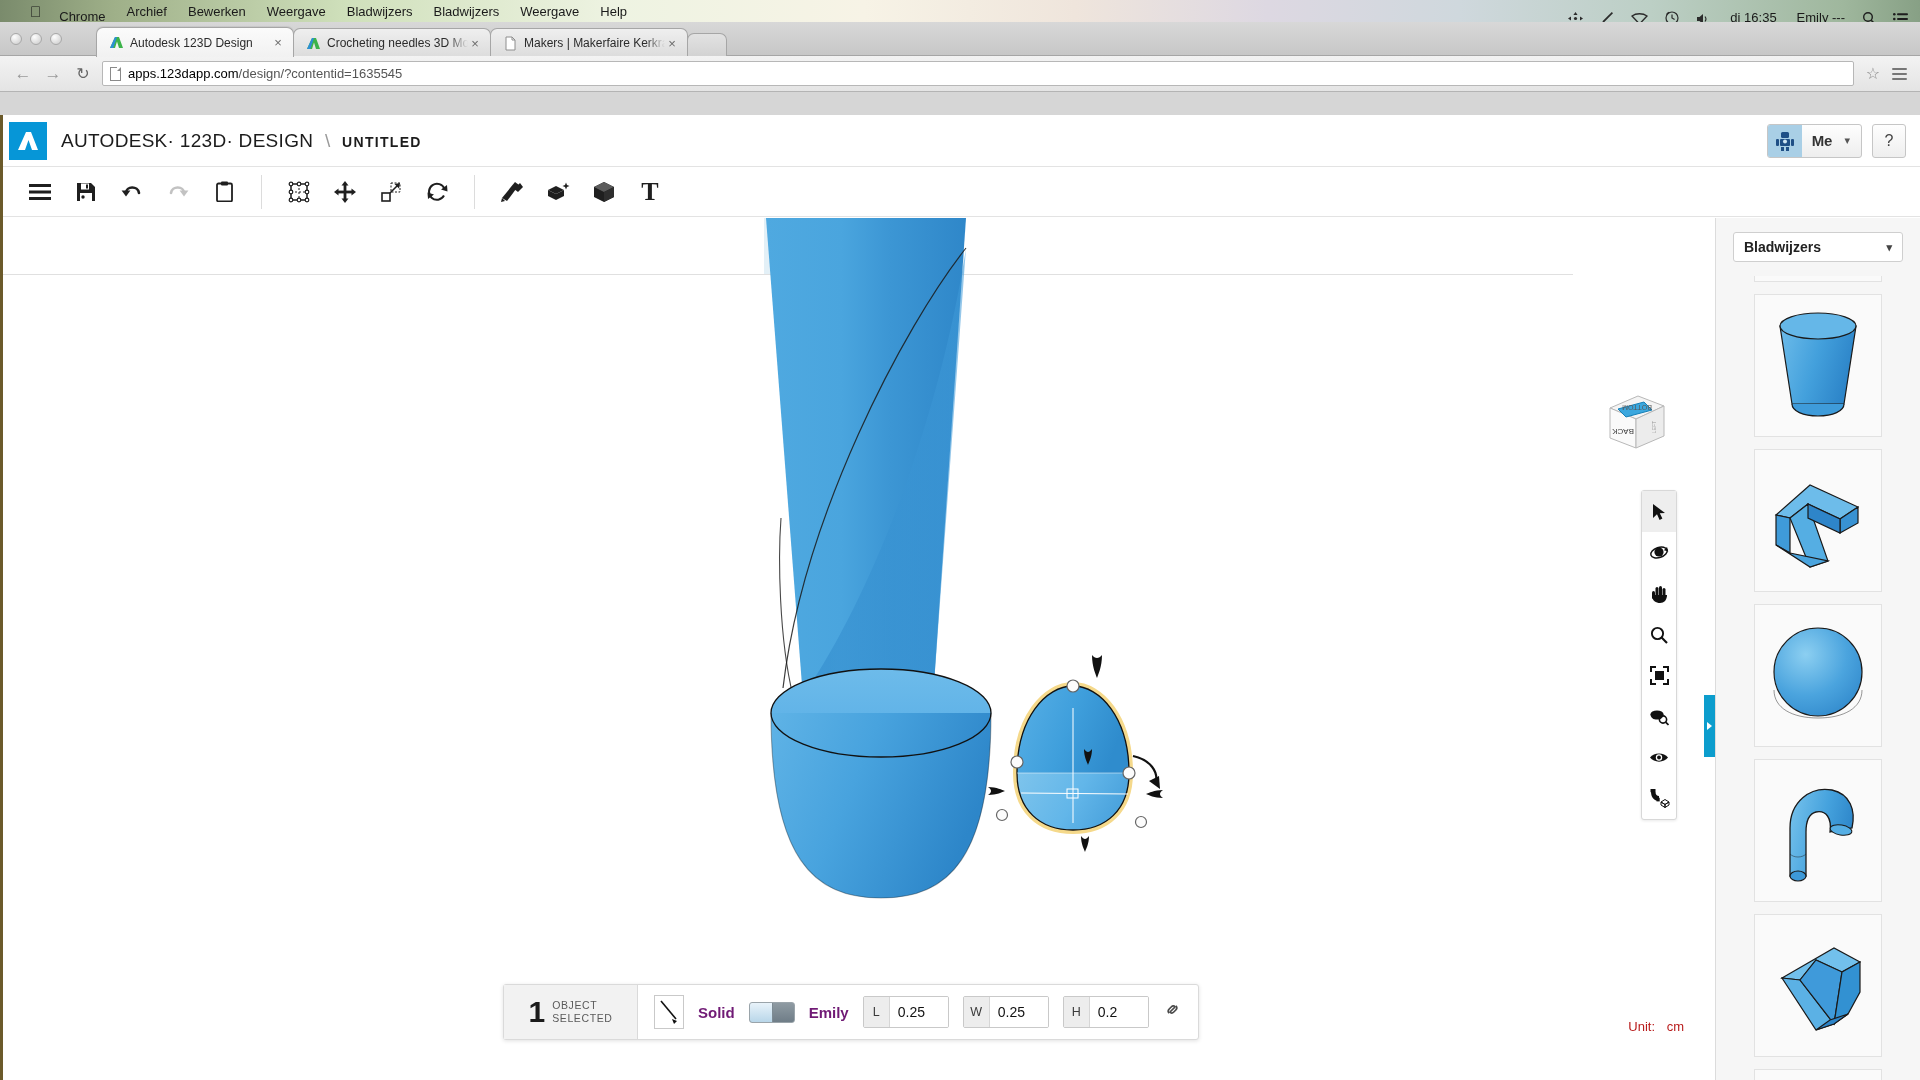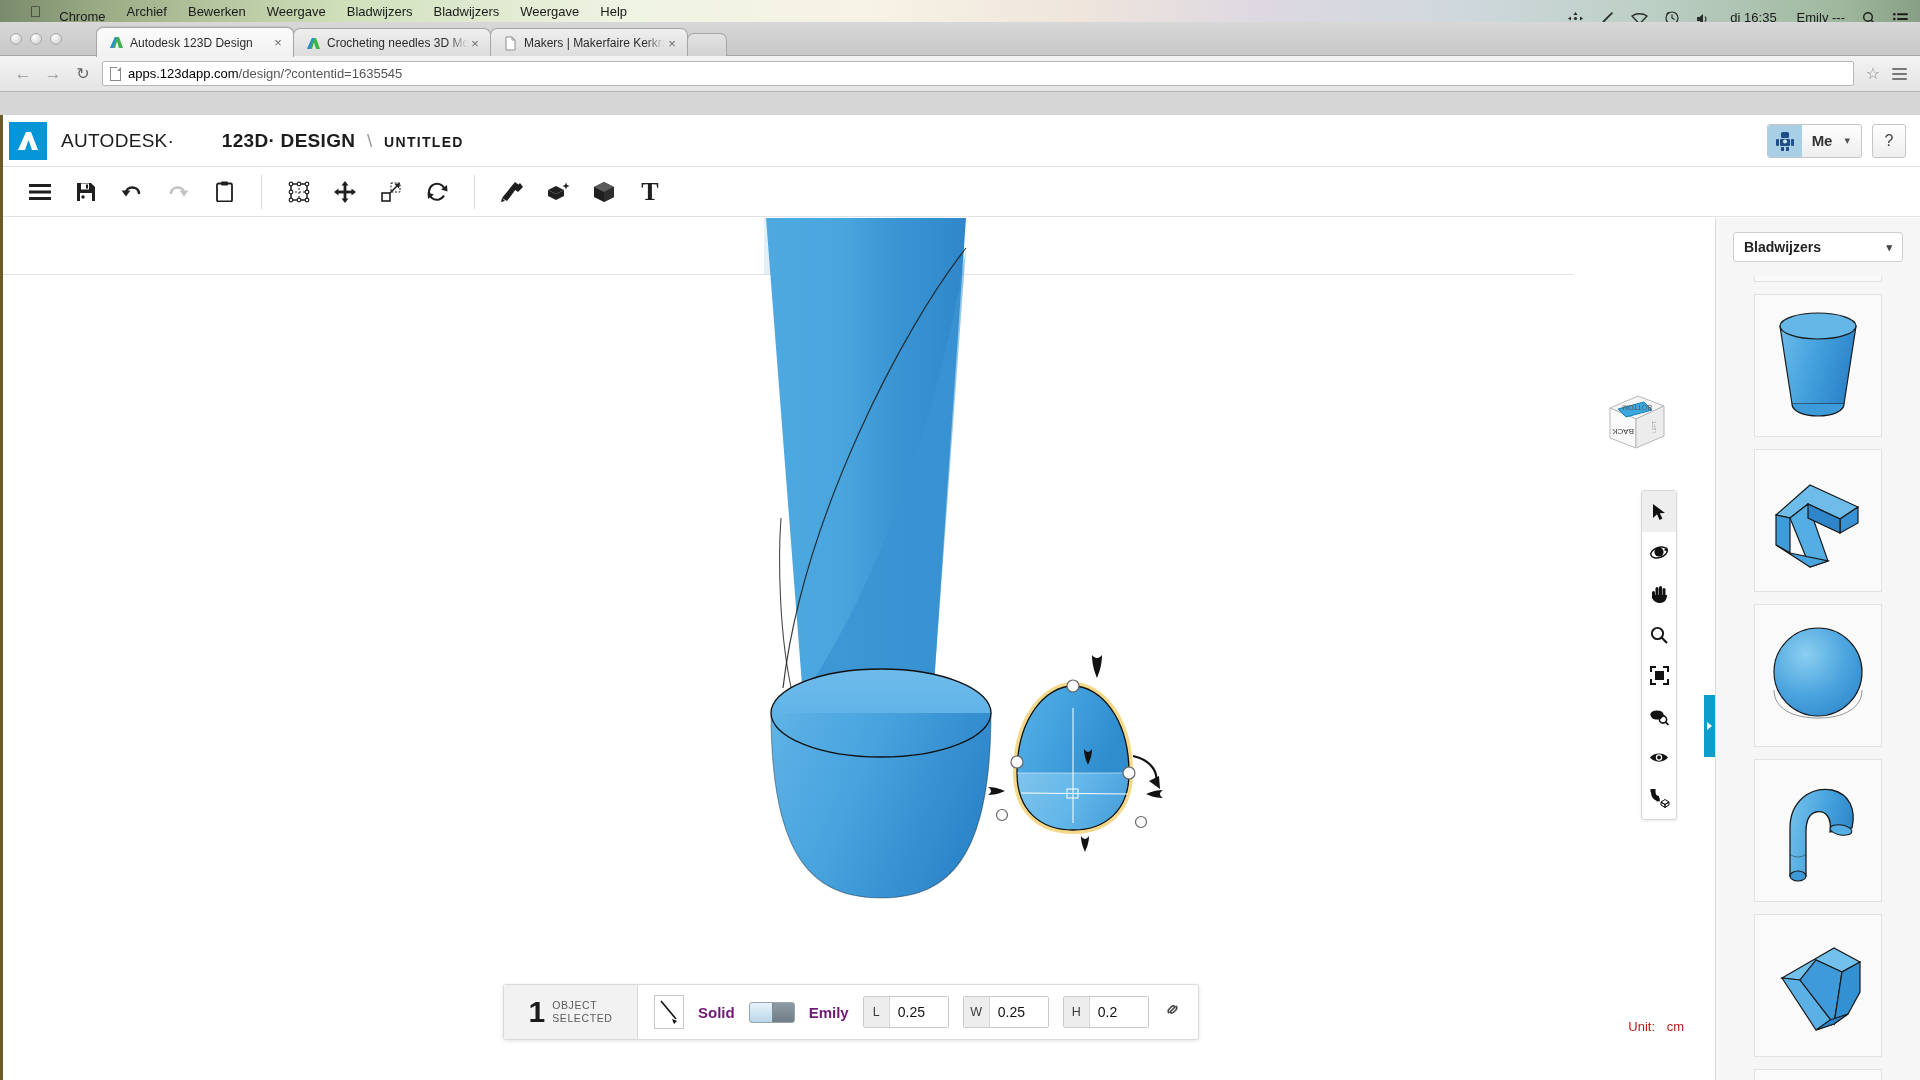--- a/index.html
+++ b/index.html
@@ -64,21 +64,21 @@
   
   #app{ position:absolute; top:93px; left:0; width:1920px; height:965px; background:#fff;
         border-left:3px solid #6b5a2a; }
   #apphead{ height:52px; display:flex; align-items:center; border-bottom:1px solid #e3e3e3;
             background:#fff; }
   .logo{ width:38px; height:38px; margin-left:6px; background:#0696d7; position:relative;
          display:flex; align-items:center; justify-content:center; }
   .logo svg{ width:26px; height:26px; }
   .brand{ margin-left:14px; font-size:19px; color:#1c1c1c; letter-spacing:.3px; white-space:nowrap; }
   .brand .b1{ font-weight:400; }
-  .brand .b2{ font-weight:bold;margin-left:42px; }
+  .brand .b2{ font-weight:normal; }
   .brand .sep{ color:#999; margin:0 6px; font-weight:300; }
   .brand .doc{ font-size:14px; font-weight:bold; letter-spacing:1.3px; }
   .head-right{ margin-left:auto; display:flex; align-items:center; padding-right:14px; gap:10px; }
   .mebtn{ display:flex; align-items:center; height:34px; border:1px solid #c6c6c6;
           border-radius:3px; background:linear-gradient(#fefefe,#eeeeee); overflow:hidden; }
   .mebtn .ava{ width:34px; height:32px; background:#a9cfe6; display:flex; align-items:center;
                justify-content:center; }
   .mebtn .lbl{ padding:0 12px 0 10px; font-size:15px; font-weight:bold; color:#333; }
   .mebtn .cv{ padding-right:11px; font-size:11px; color:#555; }
   .helpbtn{ width:34px; height:34px; border:1px solid #c6c6c6; border-radius:3px;

